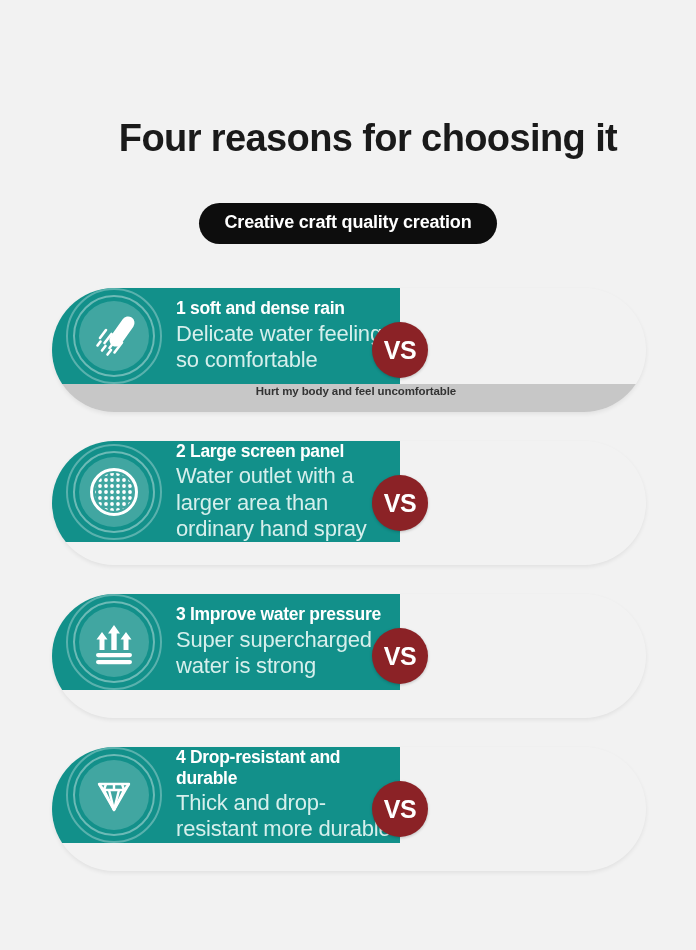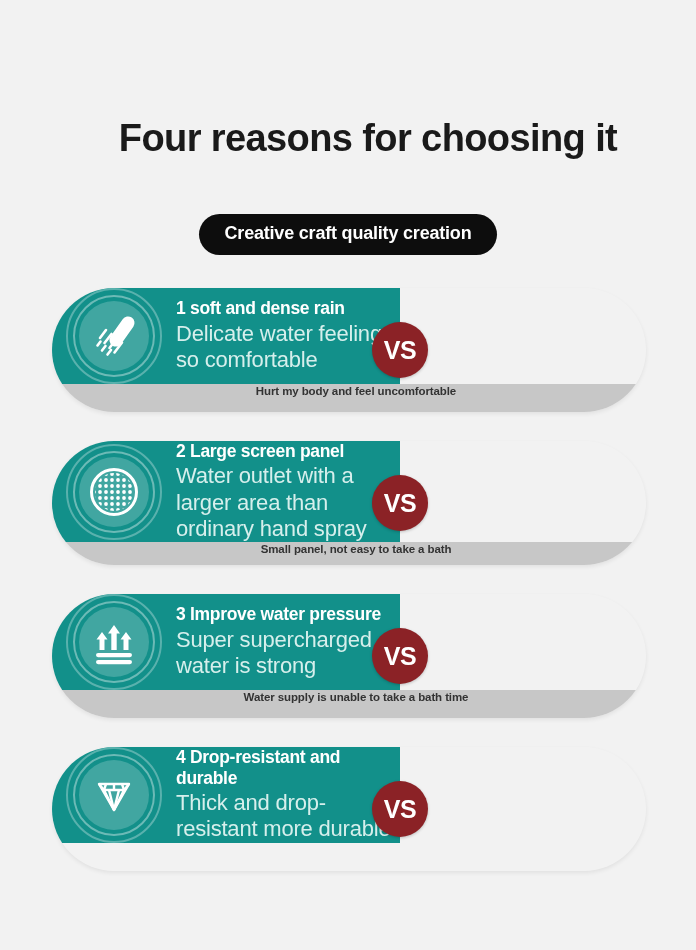--- a/index.html
+++ b/index.html
@@ -24,21 +24,21 @@
     text-align: center;
     font-size: 38px;
     font-weight: 700;
     color: #1a1a1a;
     letter-spacing: -0.6px;
     line-height: 1.1;
     margin-left: 20px;
   }
   .subtitle-wrap {
     position: absolute;
-    top: 214px;
+    top: 203px;
     left: 0;
     width: 696px;
     text-align: center;
   }
   .subtitle-pill {
     display: inline-block;
     background: #0d0d0d;
     color: #ffffff;
     font-size: 18px;
     font-weight: 700;
@@ -297,23 +297,20 @@
                 </g>
               </g>
             </svg>
           </div>
         </div>
         <div class="pro-text">
           <div class="pro-head">2 Large screen panel</div>
           <div class="pro-sub">Water outlet with a larger area than ordinary hand spray</div>
         </div>
       </div>
-      <div class="con-side">
-        <div class="con-text">Small panel, not easy to take a bath</div>
-      </div>
     </div>
     <div class="vs-badge">VS</div>
   </div>
 
   <div class="card">
     <div class="card-inner">
       <div class="pro-side">
         <div class="icon-wrap">
           <div class="ring-outer"></div>
           <div class="ring-mid"></div>
@@ -327,23 +324,20 @@
                 <rect x="9" y="38" width="36" height="4.2" rx="2.1"></rect>
                 <rect x="9" y="45" width="36" height="4.2" rx="2.1"></rect>
               </g>
             </svg>
           </div>
         </div>
         <div class="pro-text">
           <div class="pro-head">3 Improve water pressure</div>
           <div class="pro-sub">Super supercharged water is strong</div>
         </div>
-      </div>
-      <div class="con-side">
-        <div class="con-text">Water supply is unable to take a bath time</div>
       </div>
     </div>
     <div class="vs-badge">VS</div>
   </div>
 
   <div class="card">
     <div class="card-inner">
       <div class="pro-side">
         <div class="icon-wrap">
           <div class="ring-outer"></div>

